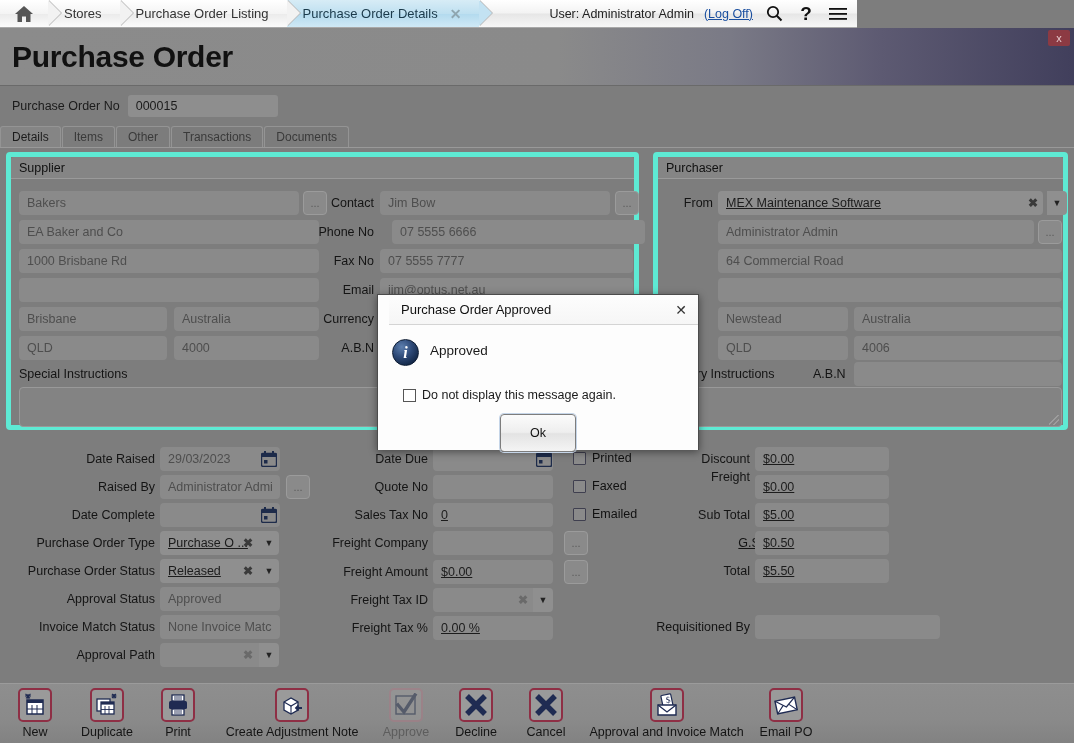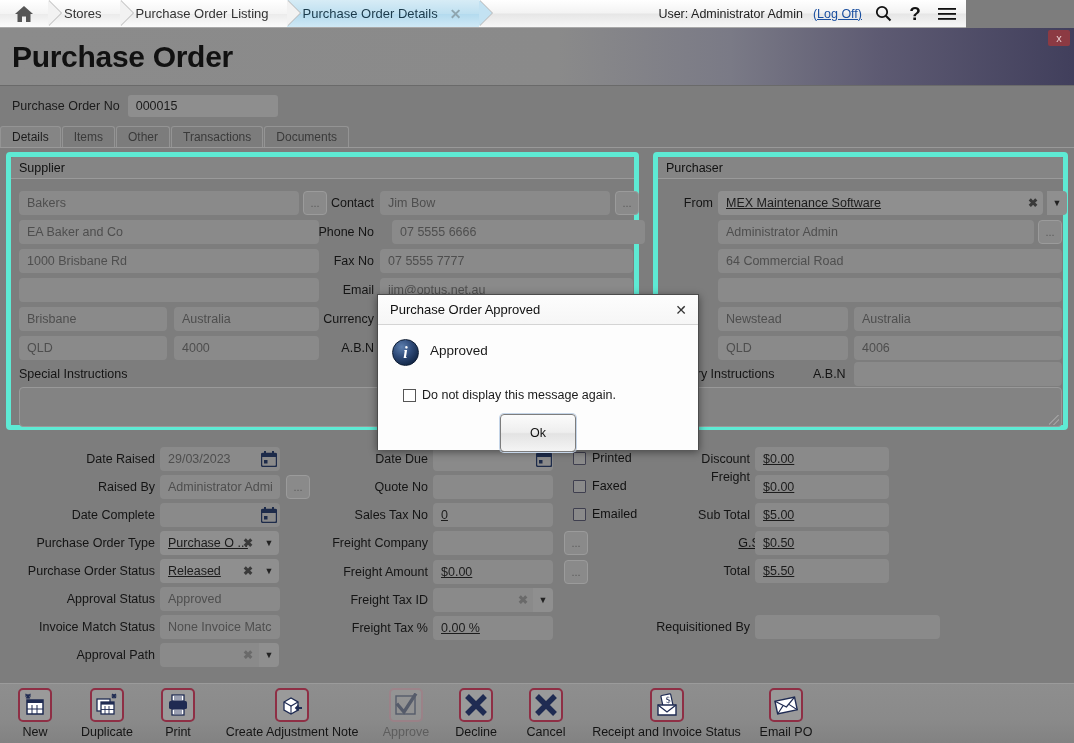--- a/index.html
+++ b/index.html
@@ -7,21 +7,21 @@
     width: 1074px; height: 743px;
     font-family: "Liberation Sans", sans-serif;
     font-size: 12px;
     overflow: hidden;
     background: #7d7d7d;
   }
   #app { position: relative; width: 1074px; height: 743px; }
 
   
   .topnav {
-    position: absolute; top: 0; left: 0; width: 966px; height: 28px;
+    position: absolute; top: 0; left: 0; width: 857px; height: 28px;
     background: linear-gradient(to bottom, #ffffff 0%, #f3f3f3 48%, #e6e6e6 52%, #f7f7f7 100%);
     border-bottom: 1px solid #a9a9a9;
     display: flex; align-items: stretch;
   }
   .crumb {
     position: relative; display: flex; align-items: center;
     padding: 0 18px 0 16px; height: 27px;
     font-size: 13px; color: #333;
     background: linear-gradient(to bottom, #ffffff 0%, #f4f4f4 50%, #ebebeb 52%, #fbfbfb 100%);
     border-right: none;
@@ -192,21 +192,21 @@
   .tb-lbl.dim { color: #5d5d5d; }
   .modal {
     position: absolute; left: 377px; top: 294px; width: 322px; height: 156px;
     background: #fdfdfd; border: 1px solid #4c4c4c;
     box-shadow: 0 2px 8px rgba(0,0,0,0.45);
     z-index: 50;
   }
   .modal-hd {
     height: 30px; background: linear-gradient(to bottom, #fdfdfd 0%, #f6f6f6 100%);
     border-bottom: 1px solid #d4d4d4;
-    display: flex; align-items: center; padding: 0 8px 0 12px;
+    display: flex; align-items: center; padding: 0 8px 0 12px; margin-left: 11px;
   }
   .modal-title { font-size: 13px; color: #111; }
   .modal-close {
     margin-left: auto; font-size: 14px; color: #333; cursor: pointer;
     width: 18px; height: 18px; display: flex; align-items: center; justify-content: center;
   }
   .modal-bd { position: relative; height: 125px; background: #fdfdfd; }
   .info-icon {
     position: absolute; left: 14px; top: 14px; width: 27px; height: 27px;
     border-radius: 50%;
@@ -568,21 +568,21 @@
 
     <div class="tb-item" style="left:590px; width:153px;">
       <div class="tb-ico">
         <svg width="24" height="24" viewBox="0 0 24 24">
           <rect x="7" y="1.5" width="10" height="13" rx="1" fill="#ffffff" stroke="#1f2b52" stroke-width="1.2" transform="rotate(-12 12 8)"></rect>
           <text x="11" y="10" font-family="Liberation Serif, serif" font-size="9" fill="#1f2b52" transform="rotate(-12 12 8)">$</text>
           <path d="M3 12 L21 12 L21 22 L3 22 Z" fill="#ffffff" stroke="#1f2b52" stroke-width="1.4"></path>
           <path d="M3 12 L12 19 L21 12" fill="none" stroke="#1f2b52" stroke-width="1.3"></path>
         </svg>
       </div>
-      <div class="tb-lbl">Receipt and Invoice Status</div>
+      <div class="tb-lbl">Approval and Invoice Match</div>
     </div>
 
     <div class="tb-item" style="left:752px; width:68px;">
       <div class="tb-ico">
         <svg width="24" height="24" viewBox="0 0 24 24">
           <g transform="rotate(-12 12 12)">
             <rect x="2" y="6" width="20" height="13" fill="#ffffff" stroke="#1f2b52" stroke-width="1.4"></rect>
             <path d="M2 6 L12 14 L22 6" fill="none" stroke="#1f2b52" stroke-width="1.3"></path>
             <path d="M2 19 L9 12 M22 19 L15 12" fill="none" stroke="#1f2b52" stroke-width="1.1"></path>
           </g>

